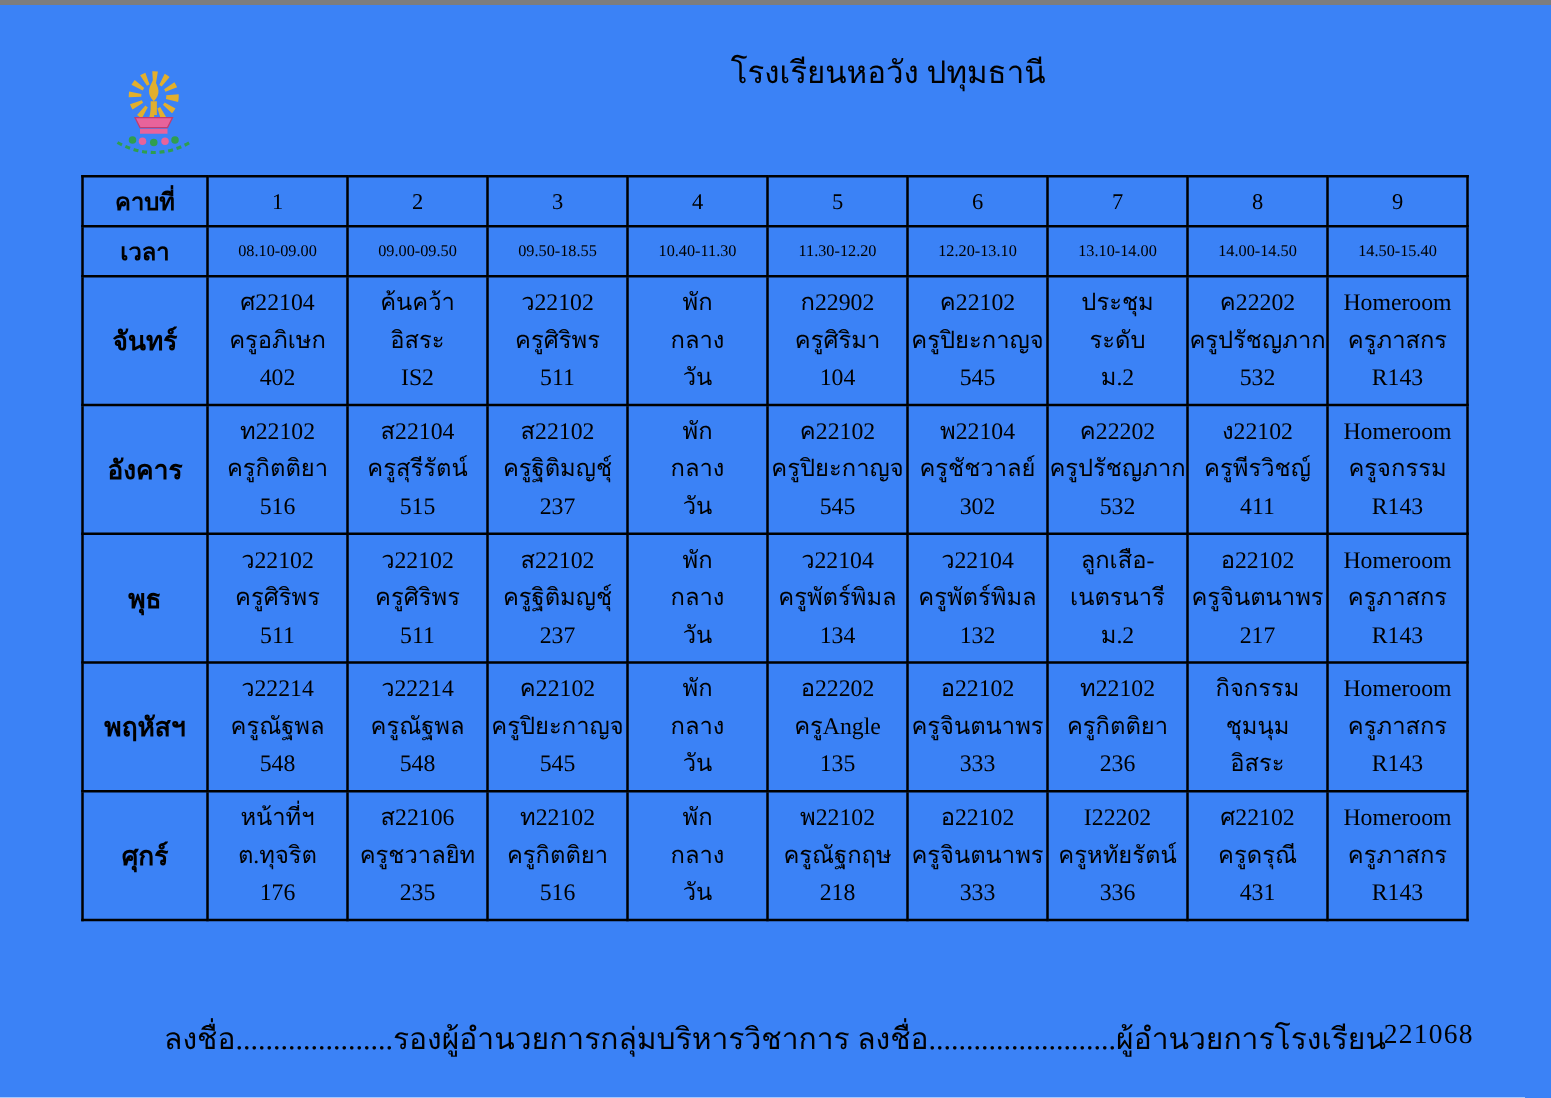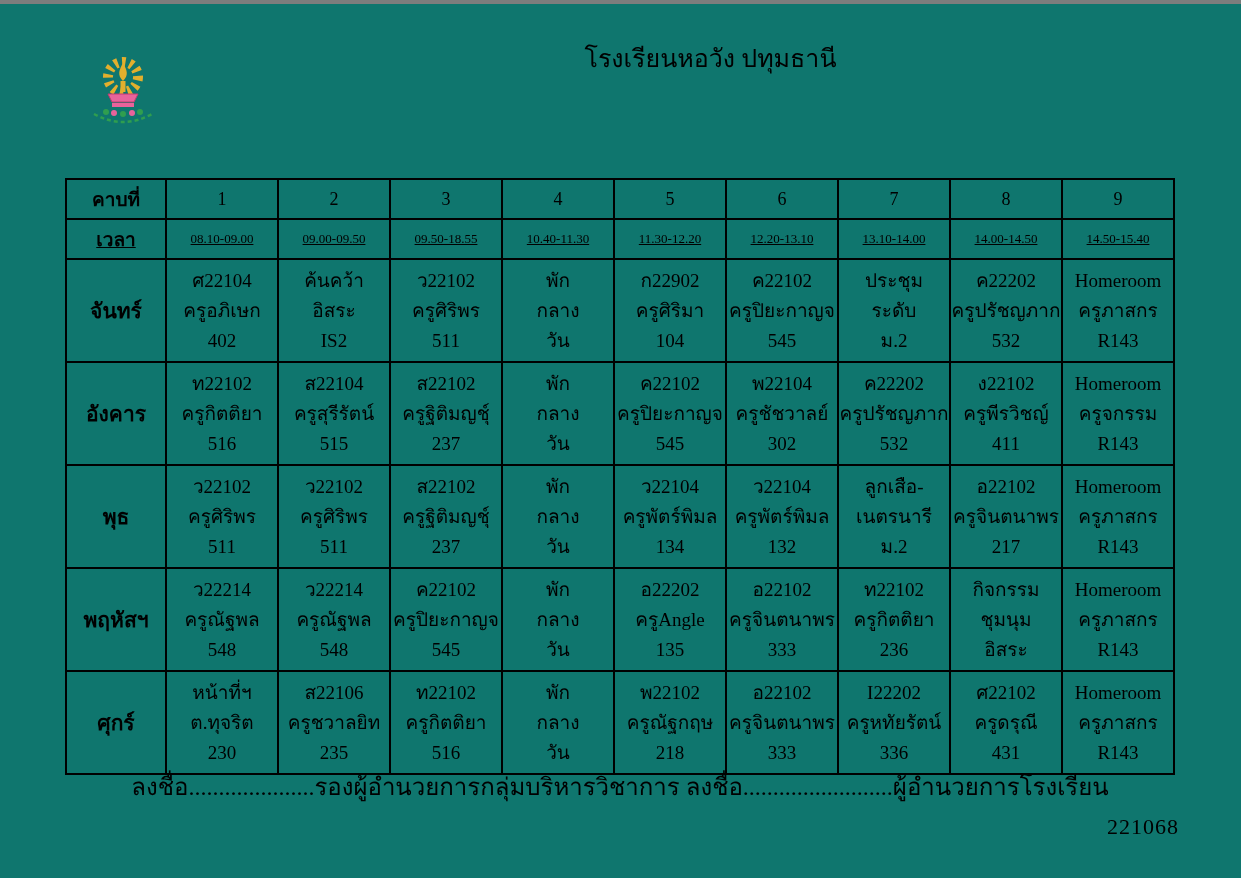--- a/index.html
+++ b/index.html
@@ -1,34 +1,34 @@
 <!DOCTYPE html>
 <html><head>
 <meta charset="utf-8">
 <style>
   html,body{margin:0;padding:0;background:#fff;}
   .page{
-    position:relative;width:1241px;height:878px;background:#0f766e;overflow:hidden;
+    position:relative;width:1241px;height:878px;background:#3b82f6;overflow:hidden;
     font-family:"Liberation Serif","DejaVu Serif",serif;color:#000;
   }
   .top-rule{position:absolute;top:0;left:0;width:1241px;height:4px;background:#7d7d7d;}
   .logo{position:absolute;left:84px;top:50px;width:78px;height:88px;}
   .titles{position:absolute;left:180px;right:0;top:42px;text-align:center;font-size:25px;line-height:33px;}
   .titles .t{white-space:pre;}
-  table.sched{position:absolute;left:65px;top:140px;border-collapse:collapse;table-layout:fixed;margin-top:38px;}
+  table.sched{position:absolute;left:65px;top:140px;border-collapse:collapse;table-layout:fixed;}
   .sched th,.sched td{border:2px solid #000;text-align:center;vertical-align:middle;padding:0;overflow:visible;}
   .row-periods{height:40px;}
   .row-periods th{font-size:18px;font-weight:normal;}
-  .row-time{height:40px;text-decoration:underline;}
+  .row-time{height:40px;}
   .row-time td{font-size:13px;white-space:nowrap;}
   .sched .hdr-label{font-size:19px;font-weight:bold;}
   .sched tbody tr{height:103px;}
   .daylabel{font-size:21px;font-weight:bold;}
   .cl{font-size:19px;line-height:30px;white-space:nowrap;}
-  .footer{position:absolute;left:65px;width:1110px;top:767px;text-align:center;font-size:24px;white-space:nowrap;}
+  .footer{position:absolute;left:65px;width:1110px;top:811px;text-align:center;font-size:24px;white-space:nowrap;}
   .docnum{position:absolute;right:62px;top:814px;font-size:22px;letter-spacing:1px;}
 </style>
 </head>
 <body>
 
 <div class="page">
   <div class="top-rule"></div>
 
   <div class="logo">
     <svg width="78" height="88" viewBox="0 0 78 88">
@@ -280,21 +280,21 @@
             <div class="cl">Homeroom</div>
             <div class="cl">ครูภาสกร</div>
             <div class="cl">R143</div>
           </td>
         </tr>
         <tr>
           <th class="daylabel">ศุกร์</th>
           <td>
             <div class="cl">หน้าที่ฯ</div>
             <div class="cl">ต.ทุจริต</div>
-            <div class="cl">230</div>
+            <div class="cl">176</div>
           </td>
           <td>
             <div class="cl">ส22106</div>
             <div class="cl">ครูชวาลยิท</div>
             <div class="cl">235</div>
           </td>
           <td>
             <div class="cl">ท22102</div>
             <div class="cl">ครูกิตติยา</div>
             <div class="cl">516</div>

